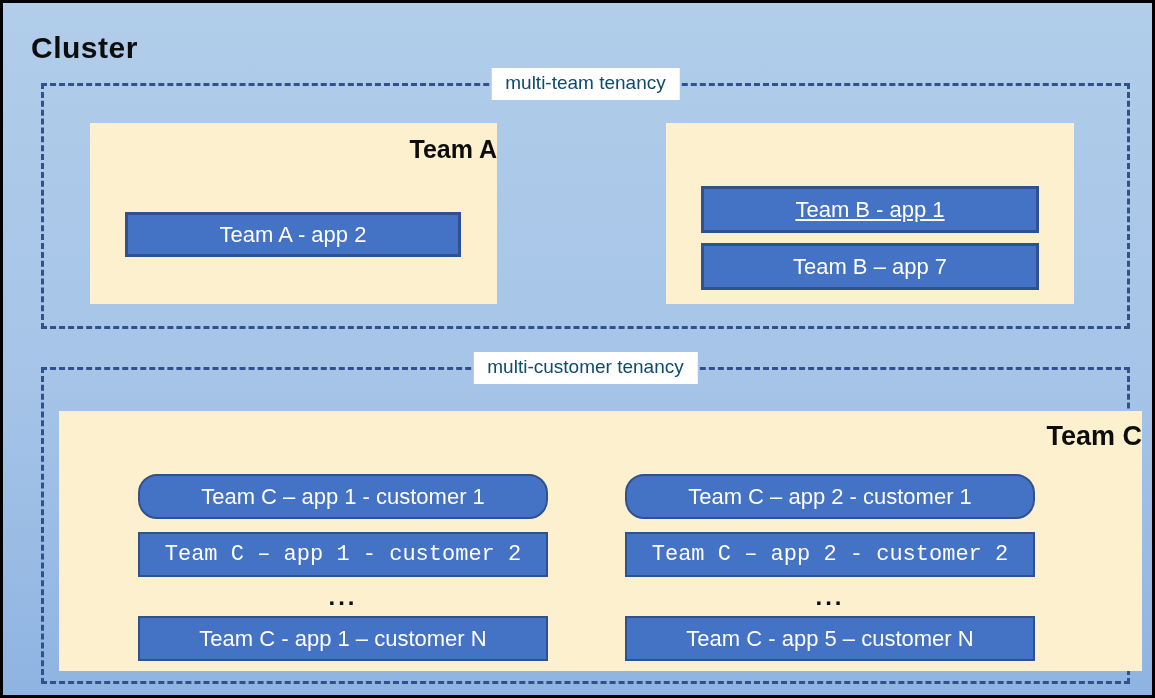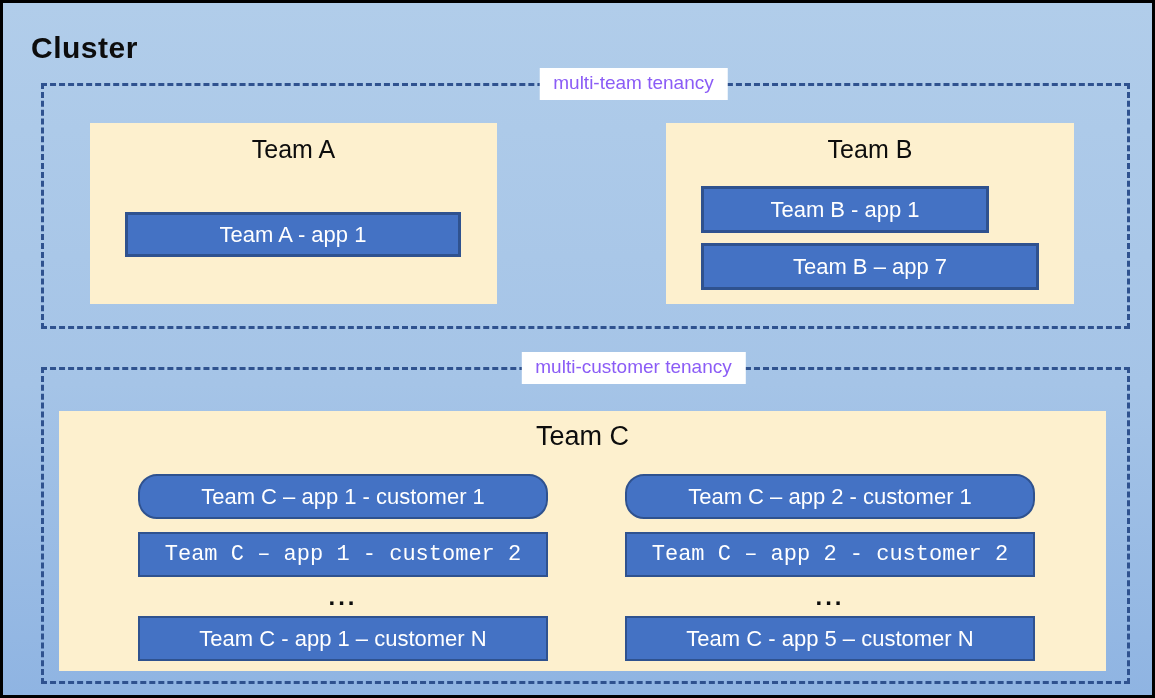--- a/index.html
+++ b/index.html
@@ -43,60 +43,59 @@
     top: 364px;
     width: 1089px;
     height: 317px;
   }
   .tenancy-label {
     position: absolute;
     top: -18px;
     left: 50%;
     transform: translateX(-50%);
     background: #ffffff;
-    color: #8b5cf6;
+    color: #0c4a6e;
     font-size: 19px;
     line-height: 1.1;
     padding: 5px 14px 6px 14px;
     white-space: nowrap;
-    margin-left: 48px;
   }
   .team-box {
     position: absolute;
     background: #FDF0CE;
   }
   .team-a { left: 46px; top: 37px; width: 407px; height: 181px; }
   .team-b { left: 622px; top: 37px; width: 408px; height: 181px; }
-  .team-c { left: 15px; top: 41px; width: 1047px; height: 260px; }
+  .team-c { left: 15px; top: 41px; width: 1047px; height: 260px; padding-left: 36px; }
   .team-name {
     position: absolute;
     top: 12px;
     left: 0;
     width: 100%;
-    text-align: center;
+    text-align: right;
     font-size: 25px;
-    font-weight: normal;
+    font-weight: bold;
     color: #0d0d0d;
   }
   .team-c .team-name { font-size: 27px; top: 10px; }
   .app-box {
     position: absolute;
     box-sizing: border-box;
     background: #4472C4;
     border: 3px solid #2F528F;
     color: #ffffff;
     font-size: 22px;
     display: flex;
     align-items: center;
     justify-content: center;
     white-space: nowrap;
   }
   .team-c .app-box { border-width: 2px; }
   .app-a1 { left: 35px; top: 89px; width: 336px; height: 45px; }
-  .app-b1 { left: 35px; top: 63px;  width: 288px; height: 47px; }
+  .app-b1 { left: 35px; top: 63px;  width: 338px; height: 47px; text-decoration: underline; }
   .app-b2 { left: 35px; top: 120px; width: 338px; height: 47px; }
   .col-c1 .app-box { left: 79px;  width: 410px; }
   .col-c2 .app-box { left: 566px; width: 410px; text-align: right; }
   .row-1 { top: 63px;  height: 45px; border-radius: 19px; }
   .row-2 { top: 121px; height: 45px; font-family: Liberation Mono, monospace; }
   .row-n { top: 205px; height: 45px; }
   .ellipsis {
     position: absolute;
     top: 174px;
     width: 410px;
@@ -115,25 +114,24 @@
 
 <div class="stage">
 
   <div class="cluster-title">Cluster</div>
 
   <div class="tenancy-section section-multi-team">
     <div class="tenancy-label">multi-team tenancy</div>
 
     <div class="team-box team-a">
       <div class="team-name">Team A</div>
-      <div class="app-box app-a1">Team A - app 1</div>
+      <div class="app-box app-a1">Team A - app 2</div>
     </div>
 
     <div class="team-box team-b">
-      <div class="team-name">Team B</div>
       <div class="app-box app-b1">Team B - app 1</div>
       <div class="app-box app-b2">Team B – app 7</div>
     </div>
   </div>
 
   <div class="tenancy-section section-multi-customer">
     <div class="tenancy-label">multi-customer tenancy</div>
 
     <div class="team-box team-c">
       <div class="team-name">Team C</div>

